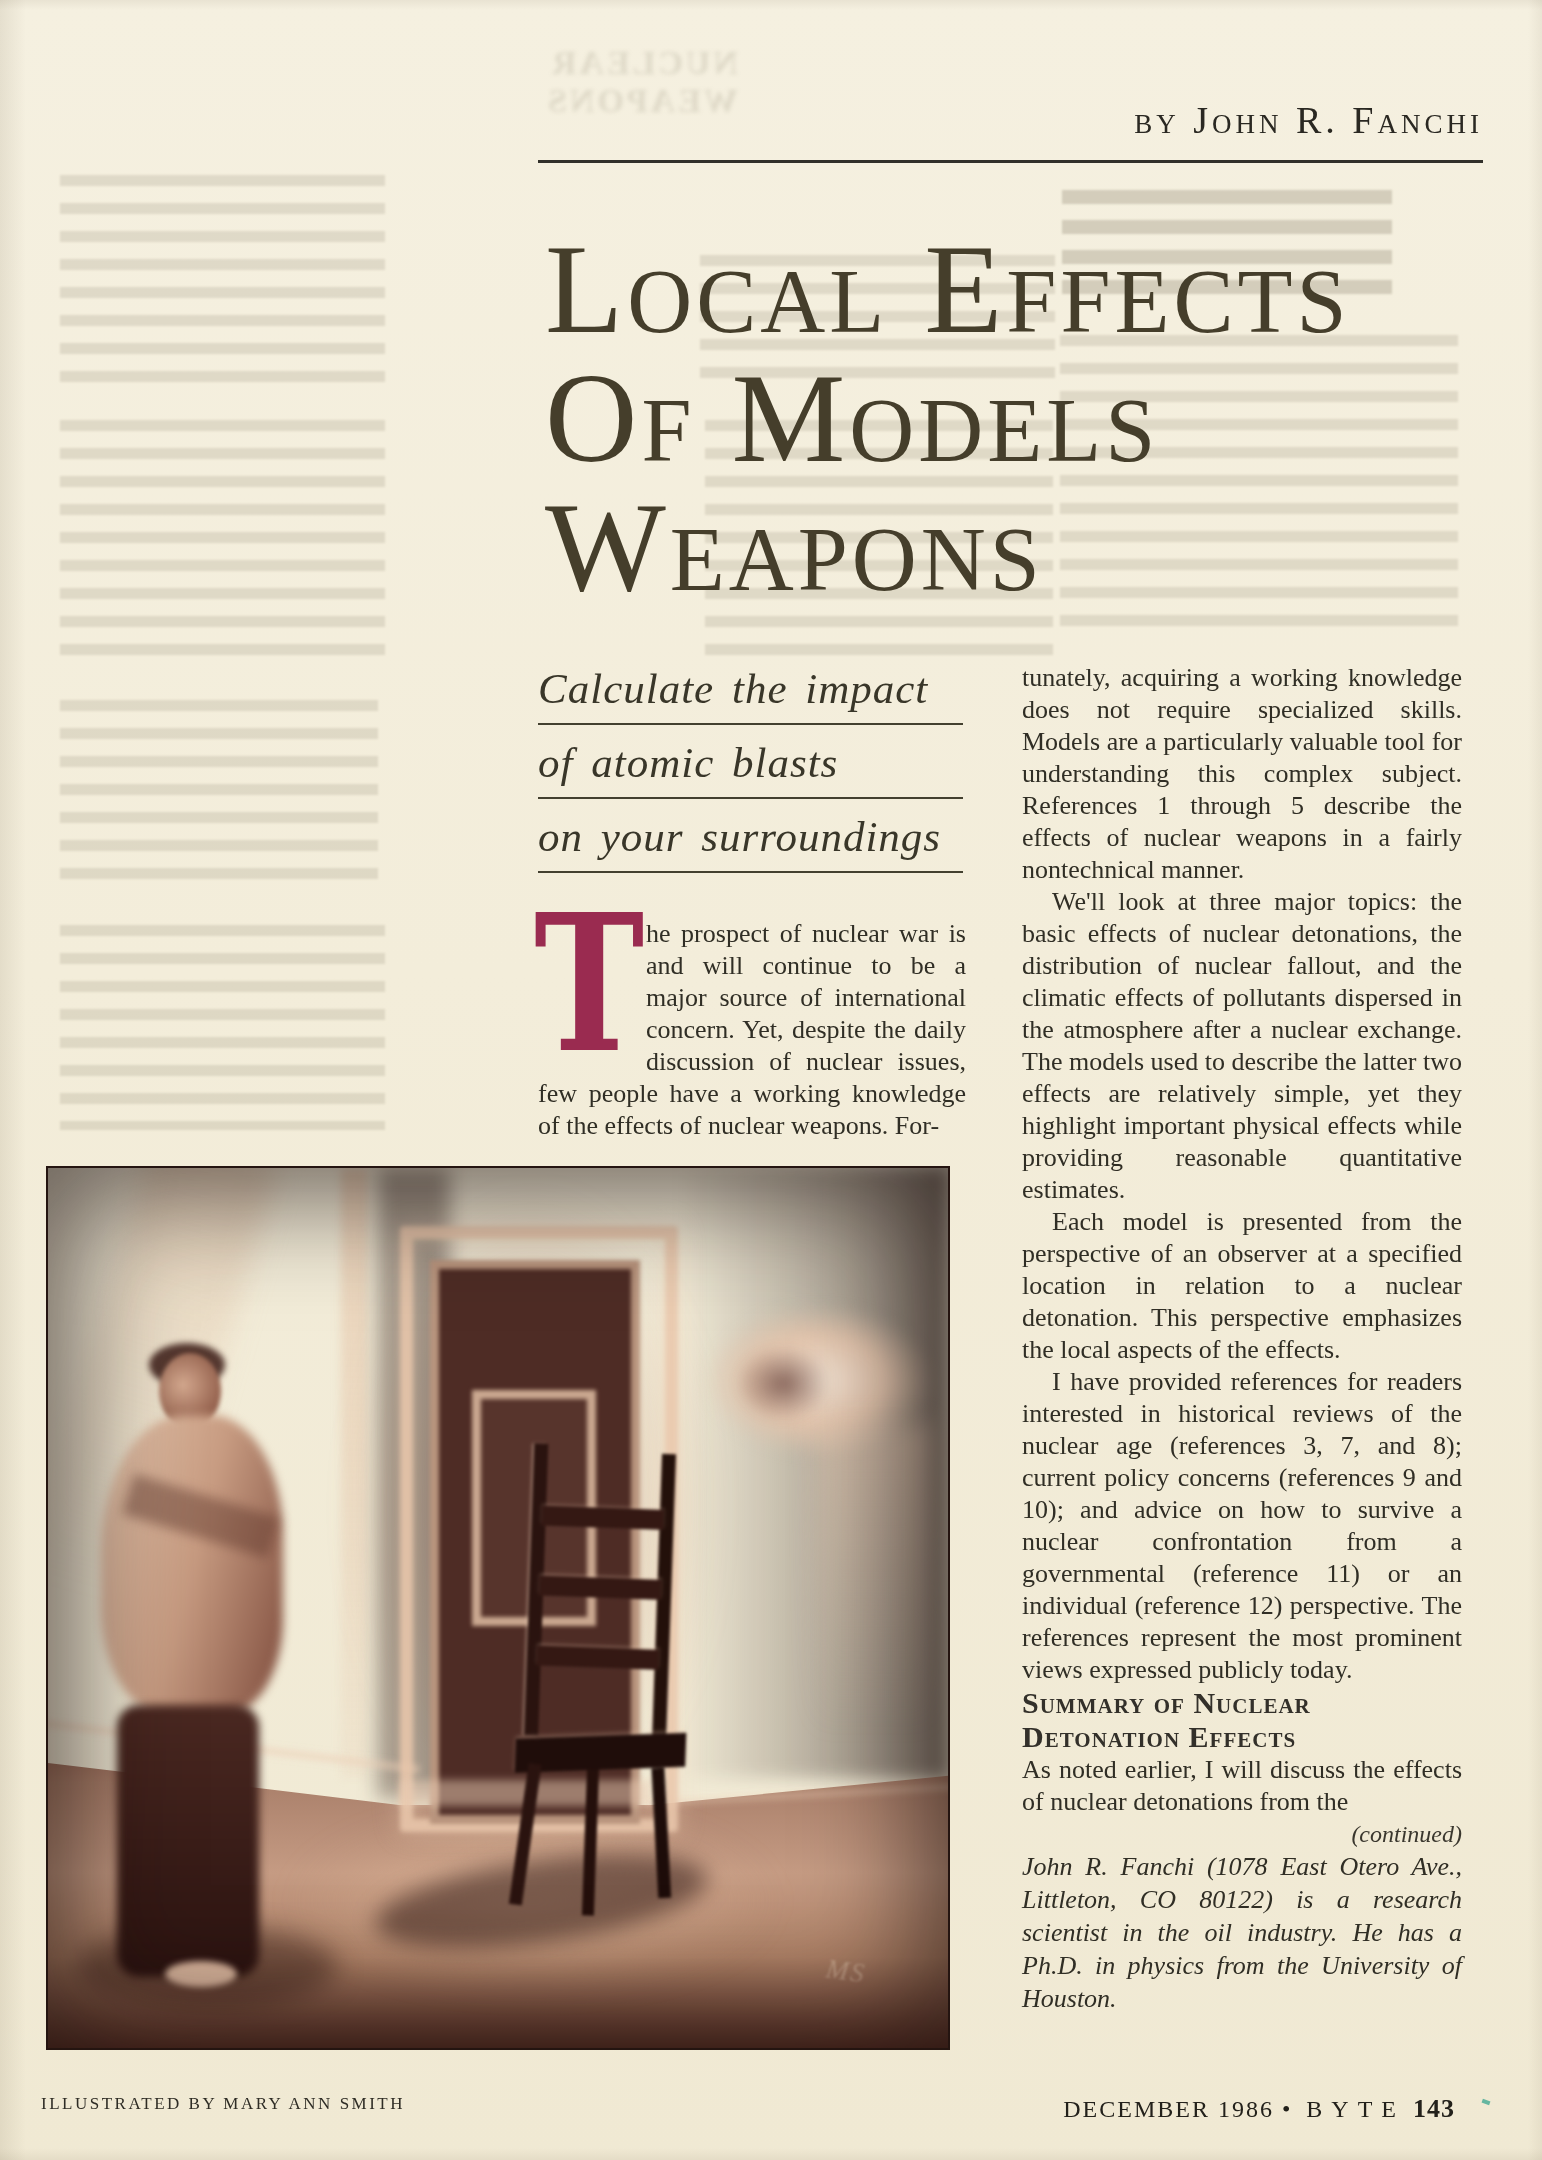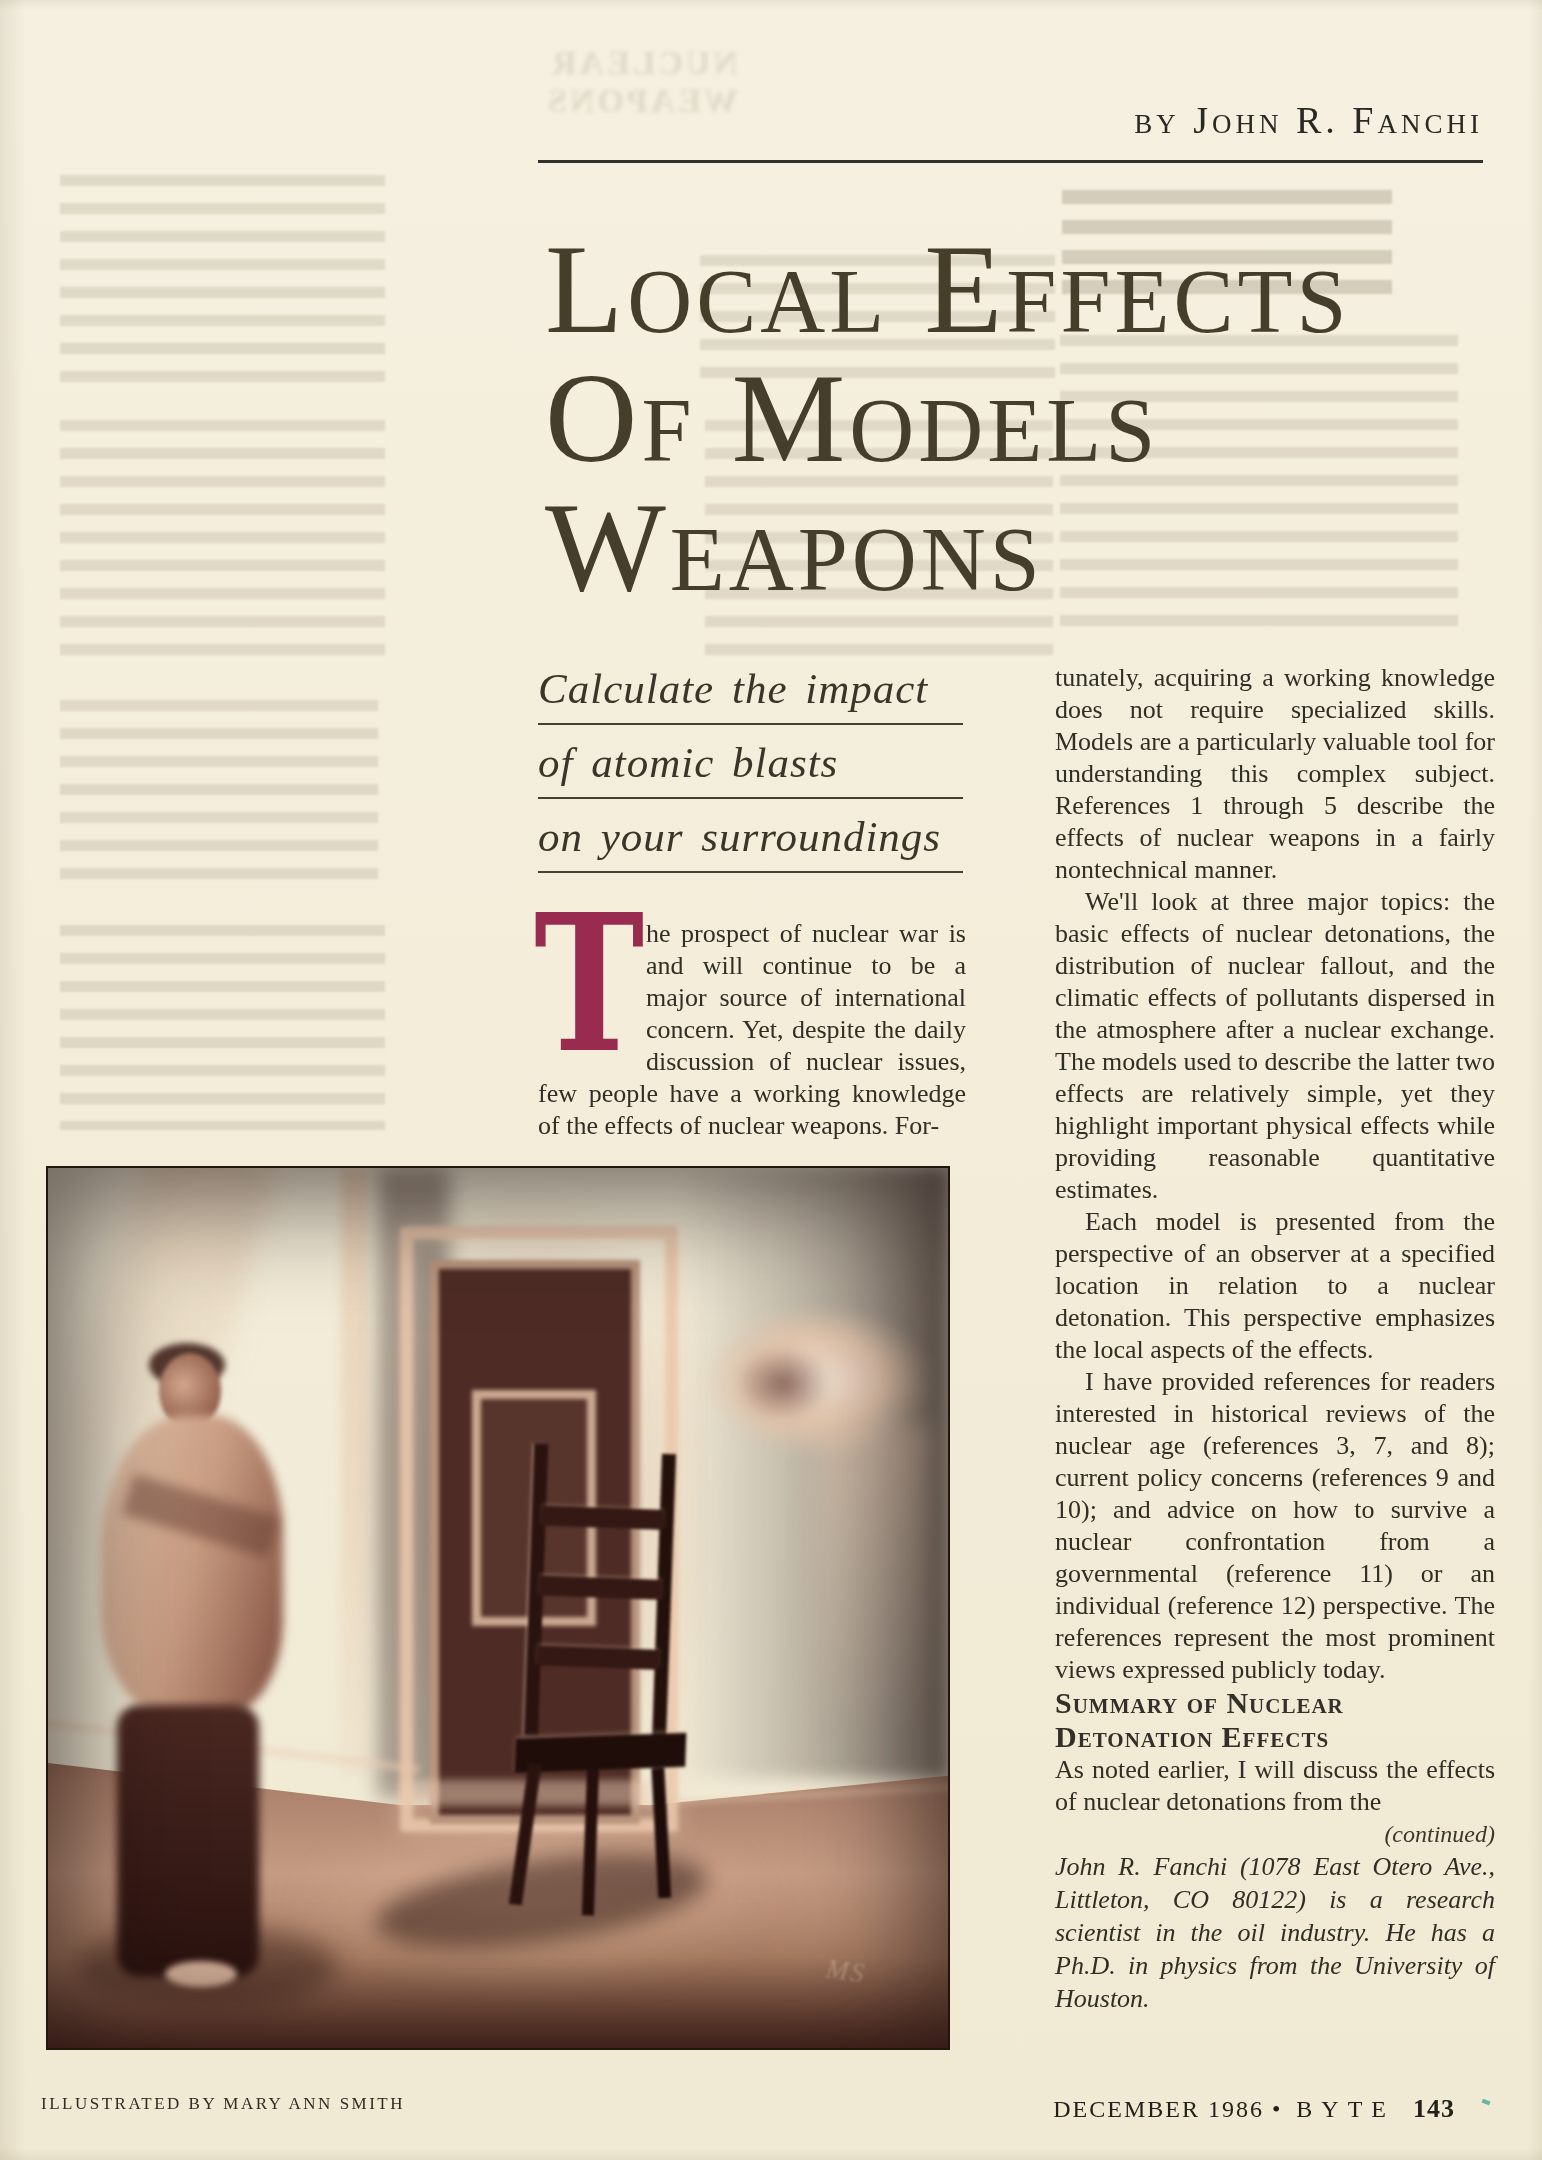--- a/index.html
+++ b/index.html
@@ -59,37 +59,37 @@
   .intro{position:absolute;left:538px;top:918px;width:428px;z-index:3;
     font-size:26px;line-height:32px;text-align:justify;color:#302e25;}
   .dropcap{float:left;width:98px;height:126px;margin:5px 10px 0 0;position:relative;}
   .dropcap span{
     position:absolute;top:-34px;left:-4px;font-size:190px;line-height:1;
     font-family:"DejaVu Serif",serif;font-weight:bold;color:#9a2b50;
     transform:scaleX(.78);transform-origin:left top;
   }
 
   
-  .colright{position:absolute;left:1055px;top:662px;width:440px;z-index:3;
+  .colright{position:absolute;left:1022px;top:662px;width:440px;z-index:3;
     font-size:26px;line-height:32px;text-align:justify;color:#302e25;}
   .colright p{margin:0;}
   .colright p.indent{text-indent:30px;}
   .sec-head{
     margin:12px 0 0 0;width:370px;
     font-weight:bold;font-variant:small-caps;font-size:30px;line-height:34px;
     color:#33302a;letter-spacing:1px;text-align:left;
   }
   .continued{margin:2px 0 6px 0;text-align:right;font-style:italic;font-size:24px;color:#3a372e;}
   .bio{font-style:italic;font-size:26px;line-height:33px;color:#302e25;}
 
   
   .credit{position:absolute;left:41px;top:2094px;z-index:3;font-size:17px;letter-spacing:2.5px;color:#2e2c25;}
   .folio{position:absolute;right:87px;top:2094px;z-index:3;font-size:24px;letter-spacing:2px;color:#23211b;}
   .folio .mag{letter-spacing:9px;margin-left:6px;text-align:right;}
-  .folio .pgnum{font-weight:bold;font-size:26px;margin-left:10px;letter-spacing:1px;}
+  .folio .pgnum{font-weight:bold;font-size:26px;margin-left:0;letter-spacing:1px;}
   .speck{position:absolute;right:52px;top:2100px;width:8px;height:4px;background:#2aa08a;opacity:.7;transform:rotate(20deg);z-index:3;}
 
   
   .art{position:absolute;left:48px;top:1168px;width:900px;height:880px;overflow:hidden;z-index:2;
     background:radial-gradient(ellipse 560px 420px at 53% 34%, #6e4234 0%, #56332a 42%, #3e231 70%, #2e1713 100%);
     box-shadow:0 0 0 2px #241410;}
   .art *{position:absolute;}
   .a-streak1{left:40px;top:-30px;width:130px;height:460px;transform:rotate(16deg);
     background:linear-gradient(180deg,rgba(214,176,146,.38),rgba(214,176,146,0));filter:blur(14px);}
   .a-corner{left:293px;top:0;width:26px;height:610px;

